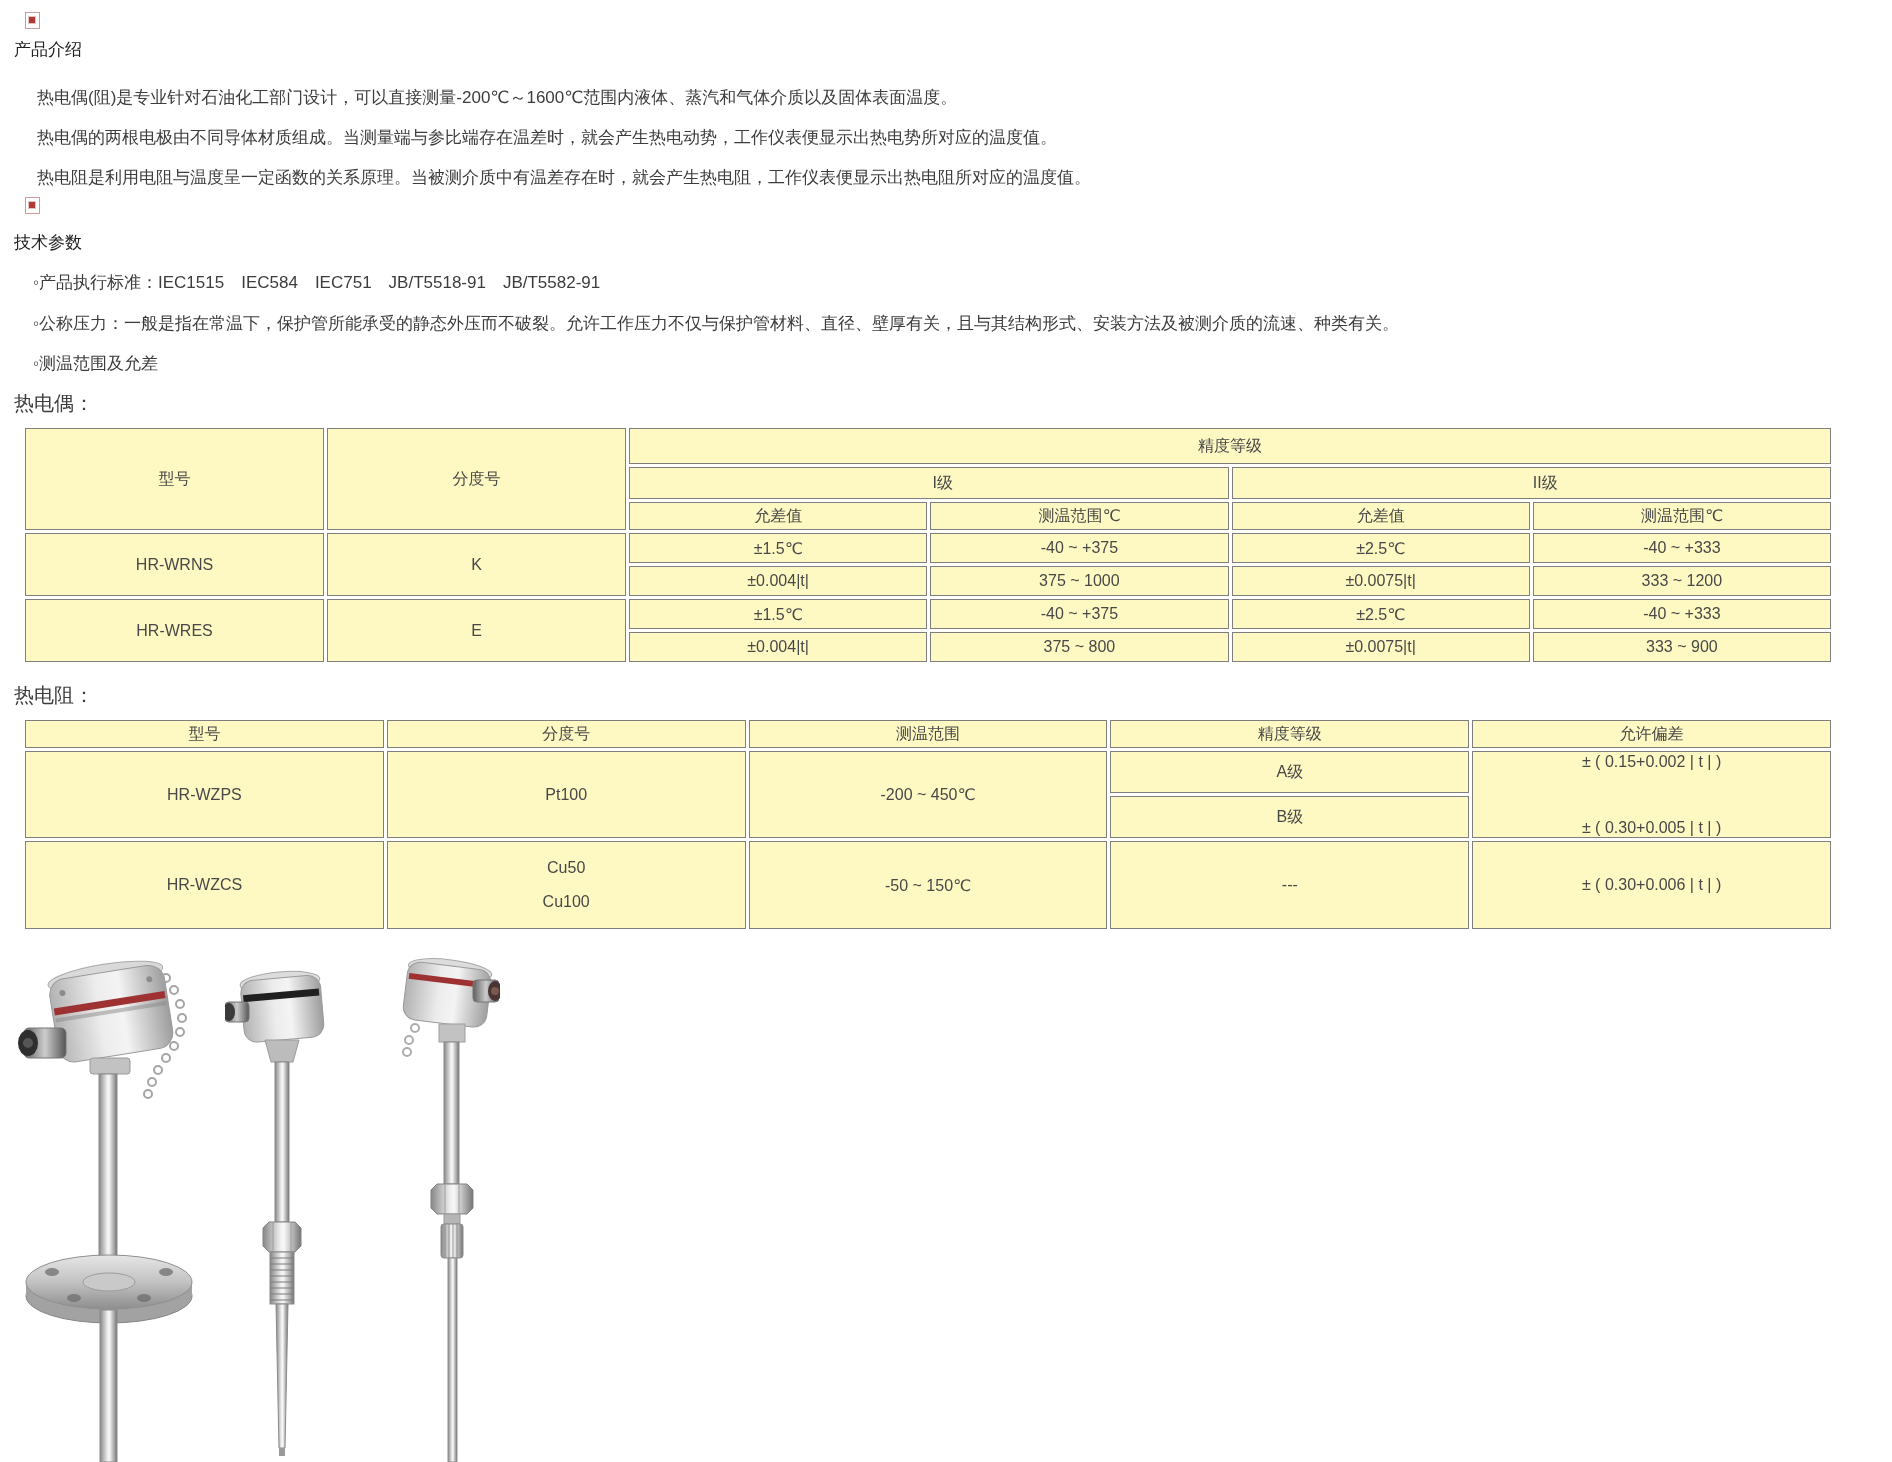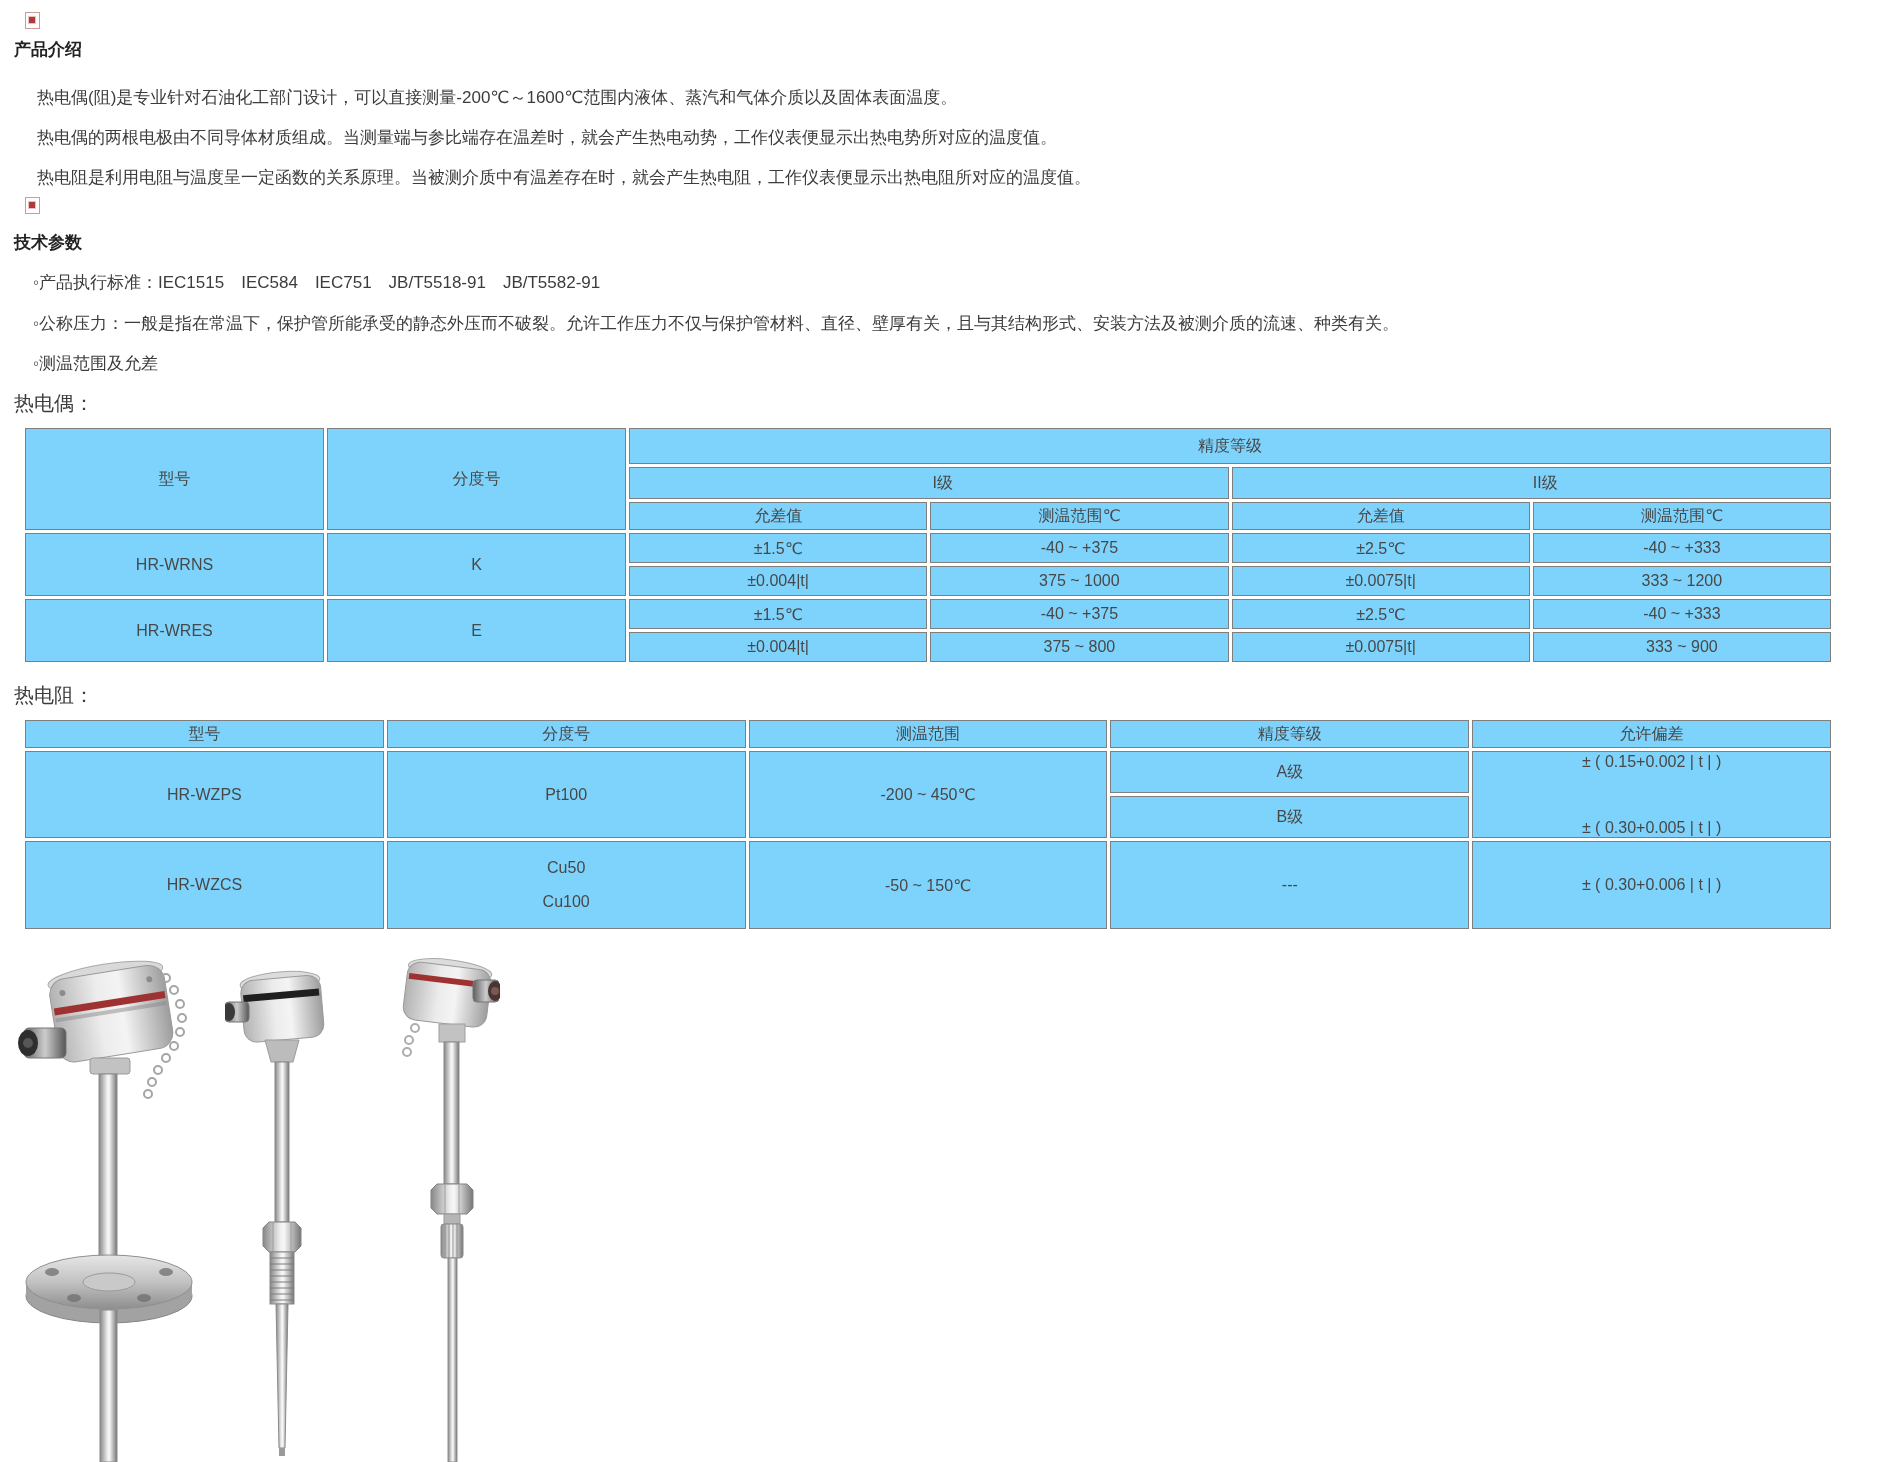--- a/index.html
+++ b/index.html
@@ -11,35 +11,35 @@
   }
   .bimg{
     width:13px;height:15px;border:1px solid #d09a9a;background:#fefefe;
     position:relative;display:inline-block;margin-left:11px;
   }
   .bimg::after{
     content:"";position:absolute;left:3px;top:4px;width:6px;height:6px;
     background:#b03a35;box-shadow:0 0 0 1px #e4c2c2;
   }
   .bimg2{margin-top:8px;}
-  h1{font-size:17px;font-weight:bold;color:#222;margin:6px 0 0 0;line-height:22px;}
+  h1{font-size:17px;font-weight:normal;color:#222;margin:6px 0 0 0;line-height:22px;}
   h1.tech{margin-top:14px;}
   p.body-line{font-size:17px;line-height:22px;margin:18px 0 0 23px;white-space:nowrap;}
   p.first{margin-top:26px;}
   p.bullet{font-size:17px;line-height:22px;margin:18px 0 0 19px;white-space:nowrap;}
   p.bullet.b2{margin-top:19px;}
   .tbl-label{font-size:20px;line-height:20px;margin:18px 0 0 0;font-weight:normal;color:#3c3c3c;}
   .tbl-label.second{margin-top:20px;}
   table.spec{
     width:1812px;table-layout:fixed;border-collapse:separate;border-spacing:3px;
     margin:12px 0 0 8px;
   }
   table.spec td{
     border:1px solid #7f7f7f;text-align:center;vertical-align:middle;
-    font-size:16px;color:#484848;padding:0 4px;background:#7dd3fc;
+    font-size:16px;color:#484848;padding:0 4px;background:#fef9c3;
     overflow:hidden;
   }
   table.t1 td{height:28px;}
   table.t1 tr.h1 td{height:34px;}
   table.t1 tr.h2 td{height:30px;padding-left:32px;}
   table.t1 tr.h3 td{height:26px;}
   table.t2 tr.h td{height:26px;}
   table.t2 tr.g td{height:40px;}
   table.t2 tr.last td{height:86px;}
   .twolines{display:flex;flex-direction:column;justify-content:space-between;height:84px;}

